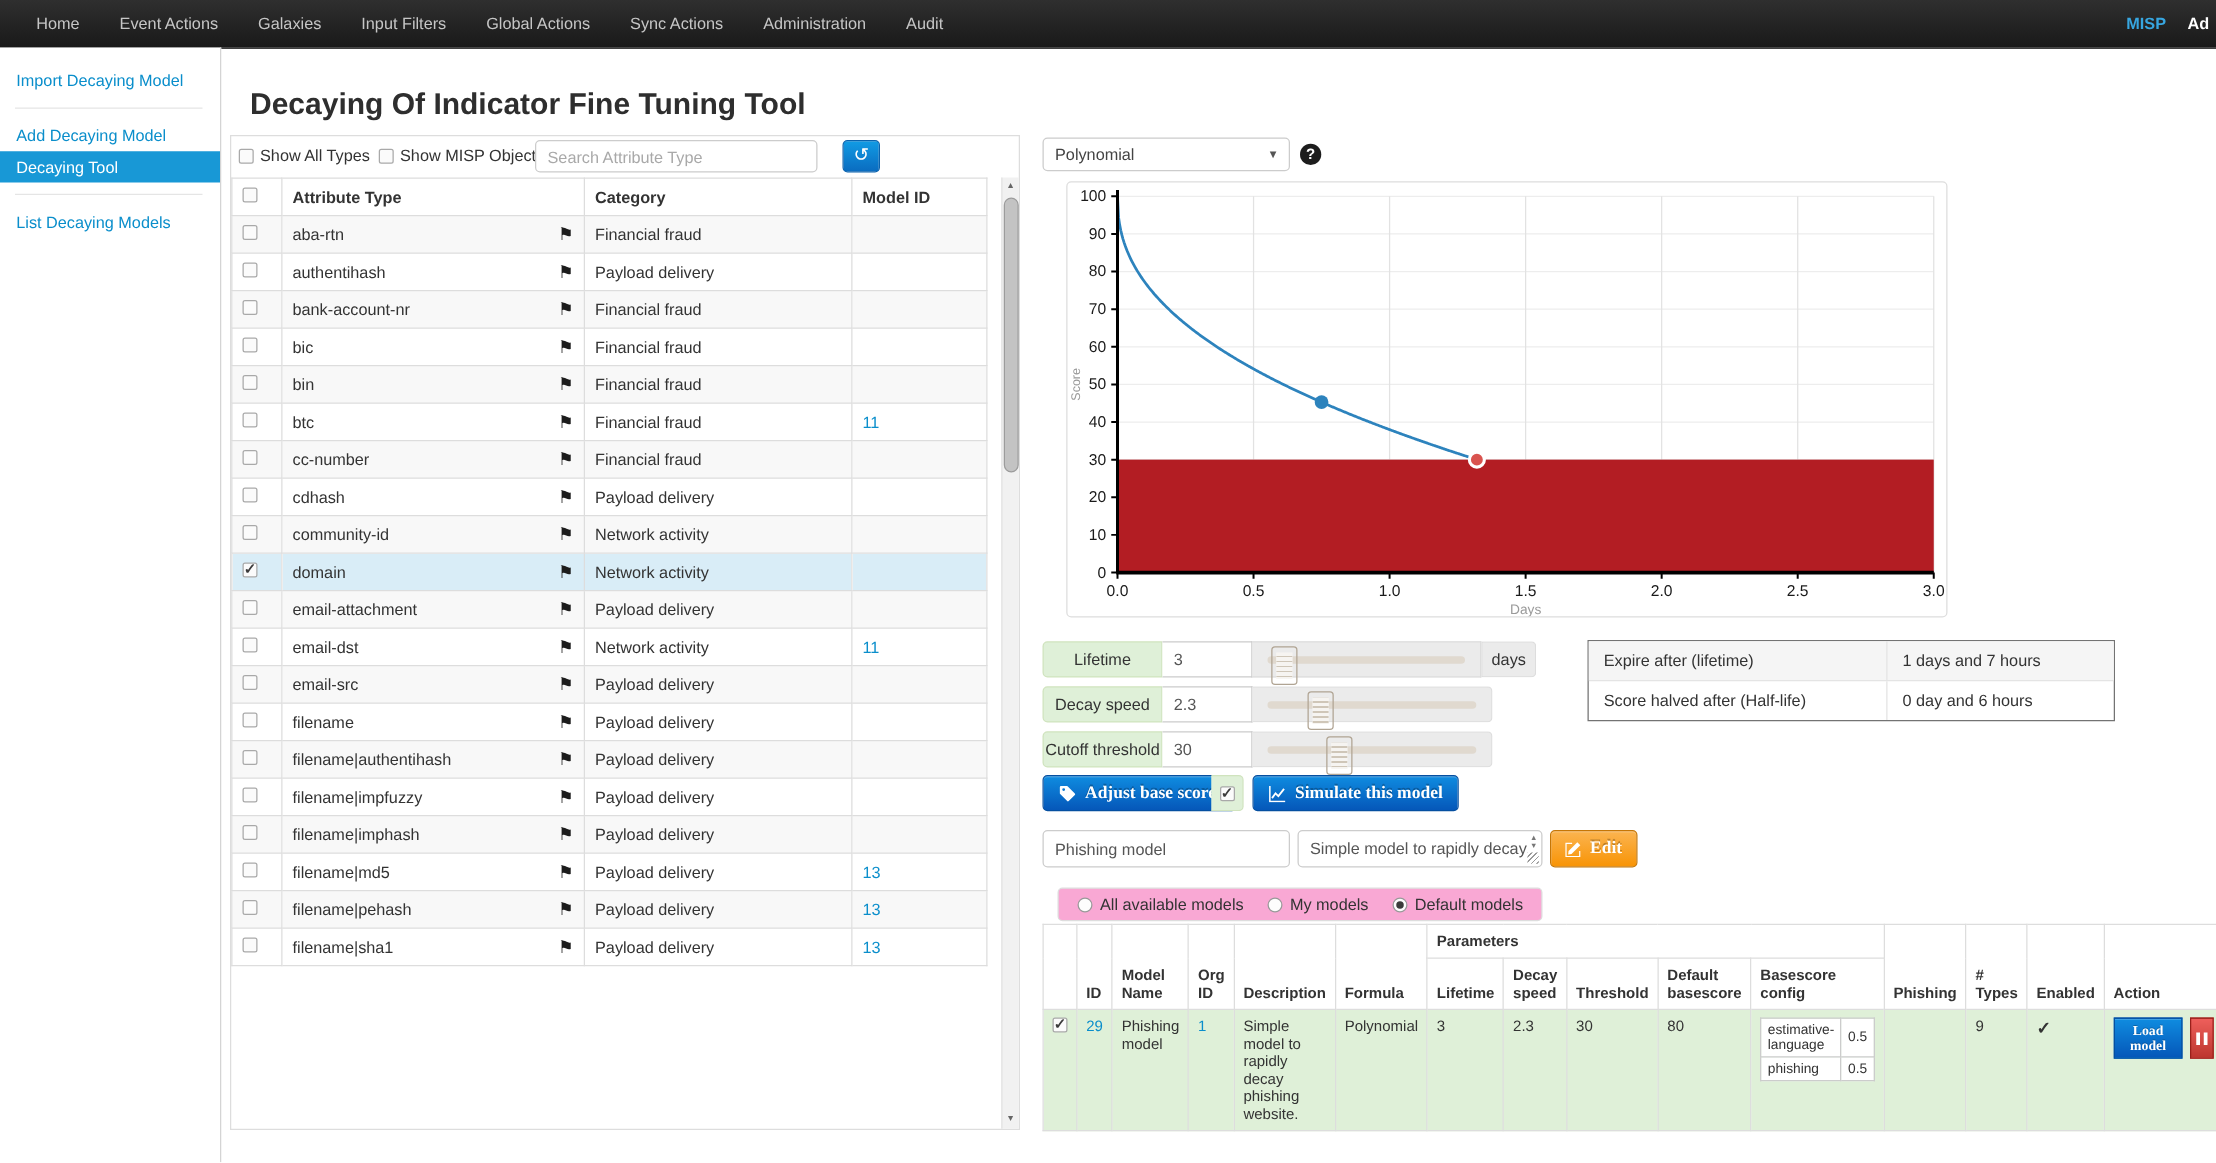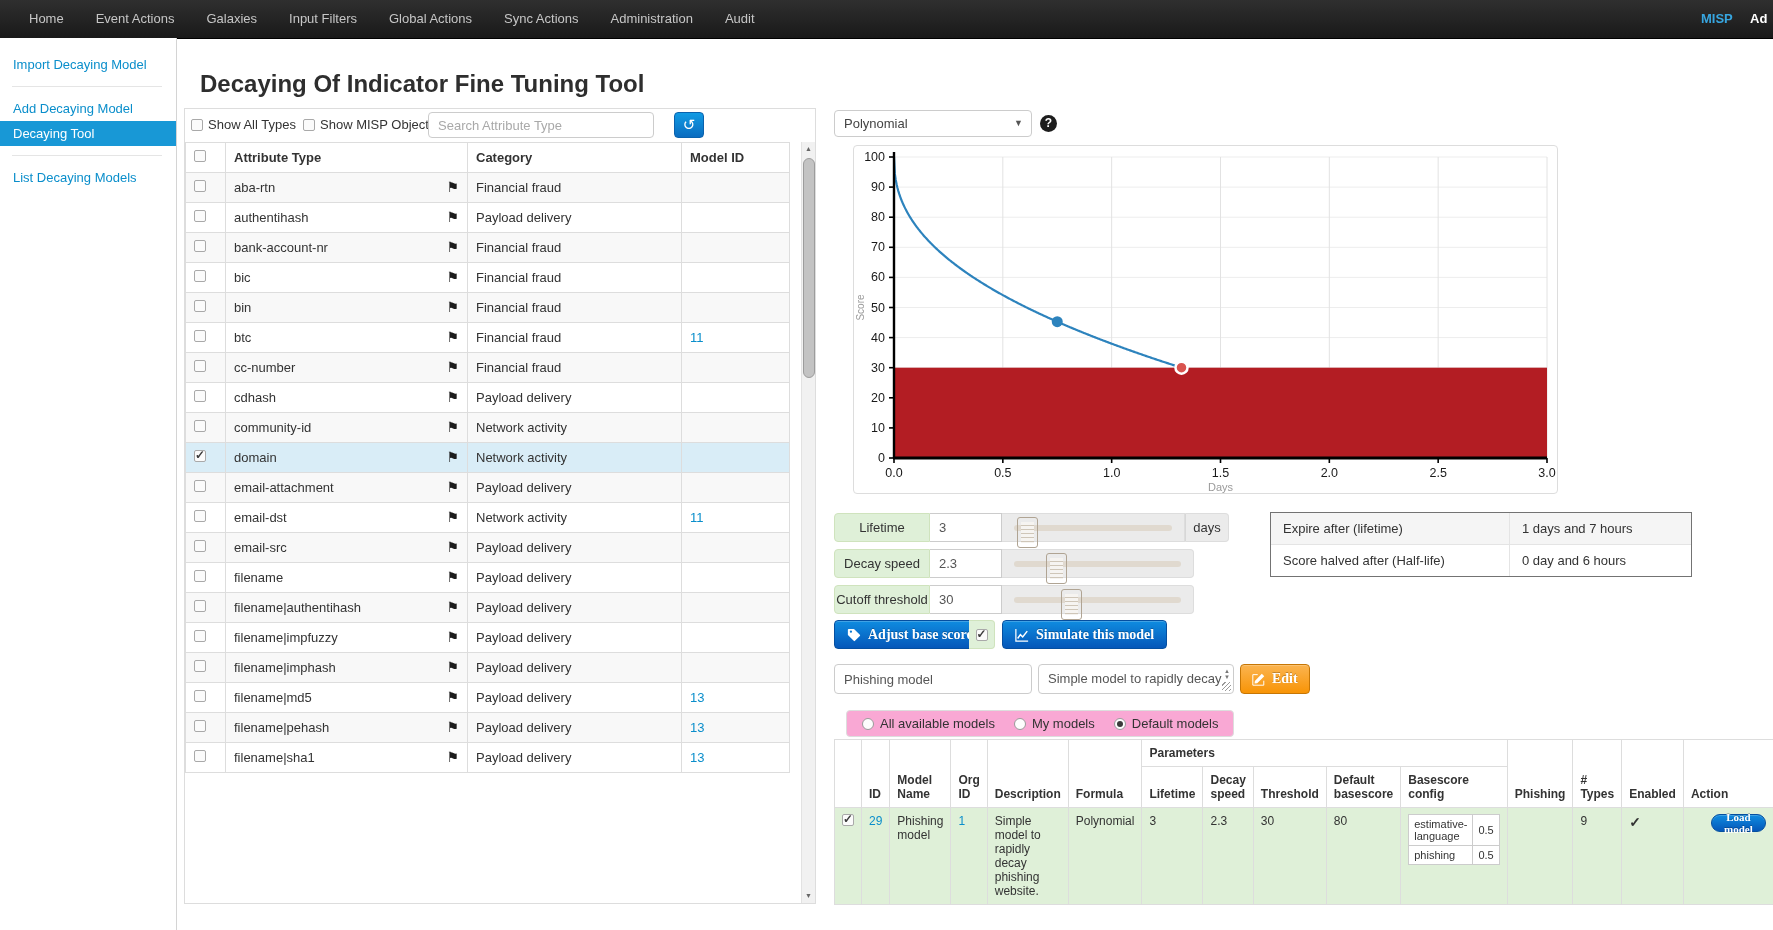--- a/index.html
+++ b/index.html
@@ -115,21 +115,21 @@
   table.models th,table.models td{border:1px solid #ddd;padding:6px 7px;text-align:left;vertical-align:top;
       word-wrap:break-word;overflow-wrap:break-word;}
   table.models thead th{font-weight:bold;color:#333;vertical-align:bottom;background:#fff;}
   table.models thead th.group{vertical-align:top;}
   tr.model-row td{background:#dff0d8;}
   table.bsc{border-collapse:collapse;}
   table.bsc td{border:1px solid #ccc;background:#fff;padding:3px 5px;font-size:11px;vertical-align:middle;}
   table.bsc td.v{width:26px;}
   .tickmark{font-size:14px;font-weight:bold;text-align:center;}
   .action-cell{display:flex;gap:6px;align-items:flex-start;}
-  .btn-sm{height:18px;font-size:11px;padding:0 8px;border-radius:10px;gap:4px;margin-left:20px;}
+  .btn-sm{height:33px;font-size:11px;padding:0 8px;border-radius:0;gap:4px;}
   .pause-bar{display:inline-block;width:3px;height:10px;background:#fff;}
   .btn-pause{width:27px;justify-content:center;gap:3px;padding:0;}
   svg{display:block;}
 </style>
 </head>
 <body>
 
 <div id="app">
 
   <div class="navbar">

